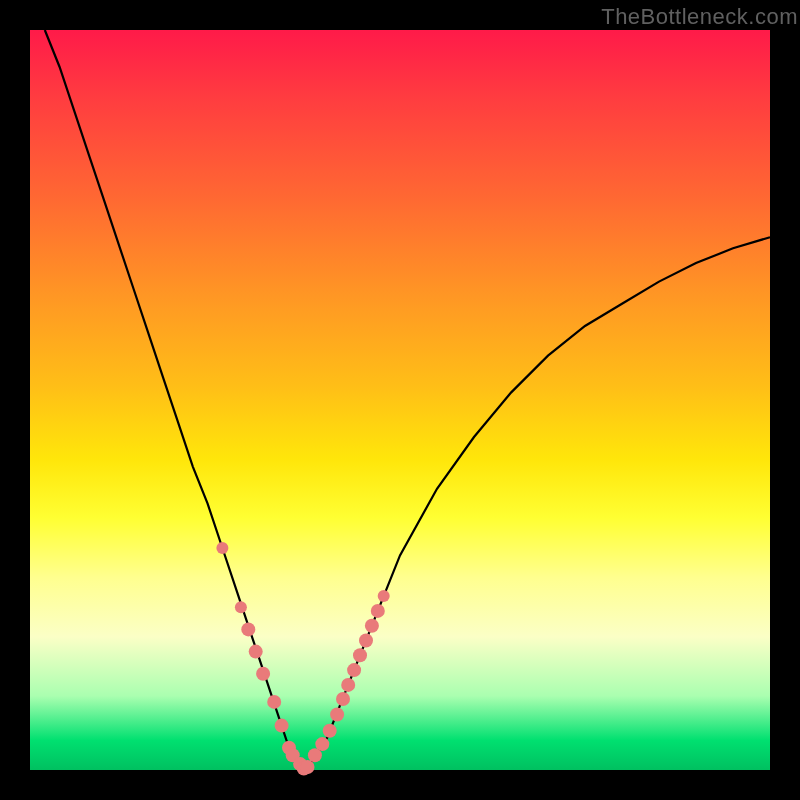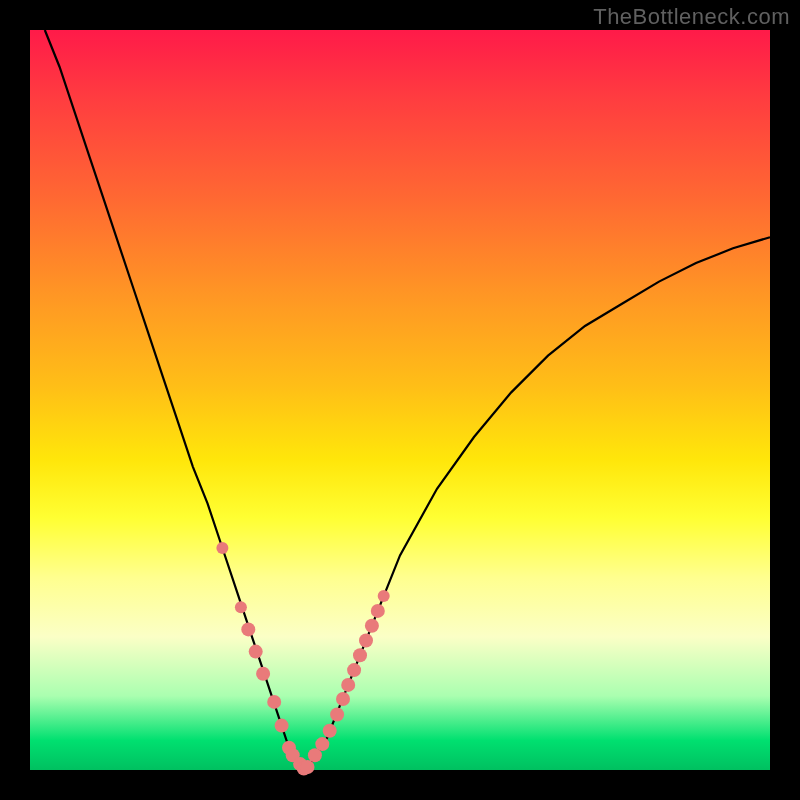--- a/index.html
+++ b/index.html
@@ -13,21 +13,21 @@
   }
   .stage {
     position: relative;
     width: 800px;
     height: 800px;
     background: #000;
   }
   .watermark {
     position: absolute;
     top: 4px;
-    right: 10px;
+    right: 2px;
     color: #606060;
     font-size: 22px;
     font-weight: 500;
     letter-spacing: 0.5px;
     z-index: 5;
   }
   .plot-area {
     position: absolute;
     left: 30px;
     top: 30px;

